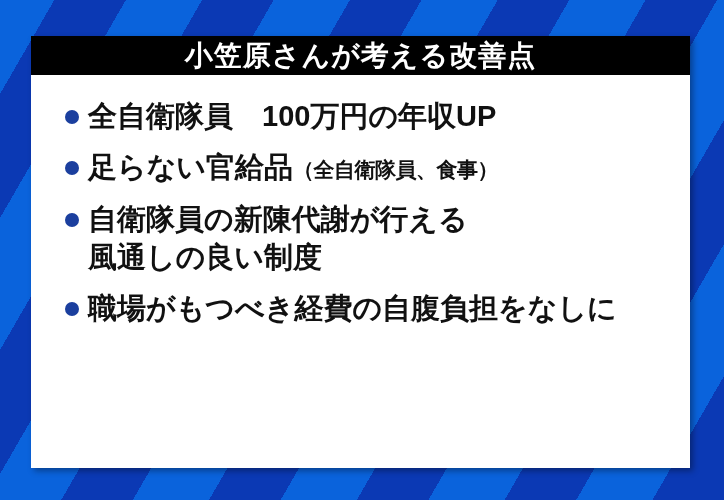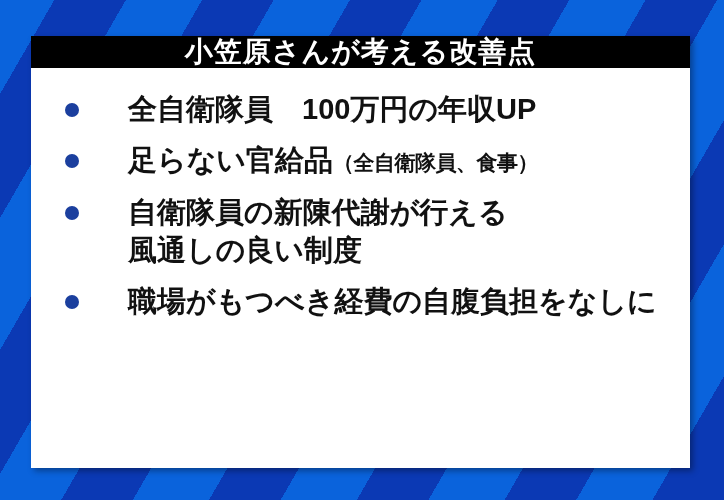--- a/index.html
+++ b/index.html
@@ -36,21 +36,21 @@
     left: 31px;
     top: 36px;
     width: 659px;
     height: 432px;
     background: #ffffff;
     box-shadow: 3px 3px 6px rgba(0,0,0,0.35);
     overflow: hidden;
   }
 
   .slide-title-bar {
-    height: 32px;
+    height: 39px;
     background: #000000;
     display: flex;
     align-items: center;
     justify-content: center;
   }
   .slide-title {
     color: #ffffff;
     font-size: 28px;
     font-weight: bold;
     letter-spacing: 1px;
@@ -61,21 +61,20 @@
   .bullet-list {
     list-style: none;
     margin: 0;
     padding: 22px 0 0 0;
   }
   .bullet-item {
     display: flex;
     align-items: flex-start;
     padding: 0 10px 0 34px;
     margin-bottom: 13px;
-    gap: 40px;
   }
   .bullet-dot {
     flex: 0 0 auto;
     width: 14px;
     height: 14px;
     border-radius: 50%;
     background: #1b3f9e;
     margin-top: 13px;
     margin-right: 9px;
   }

